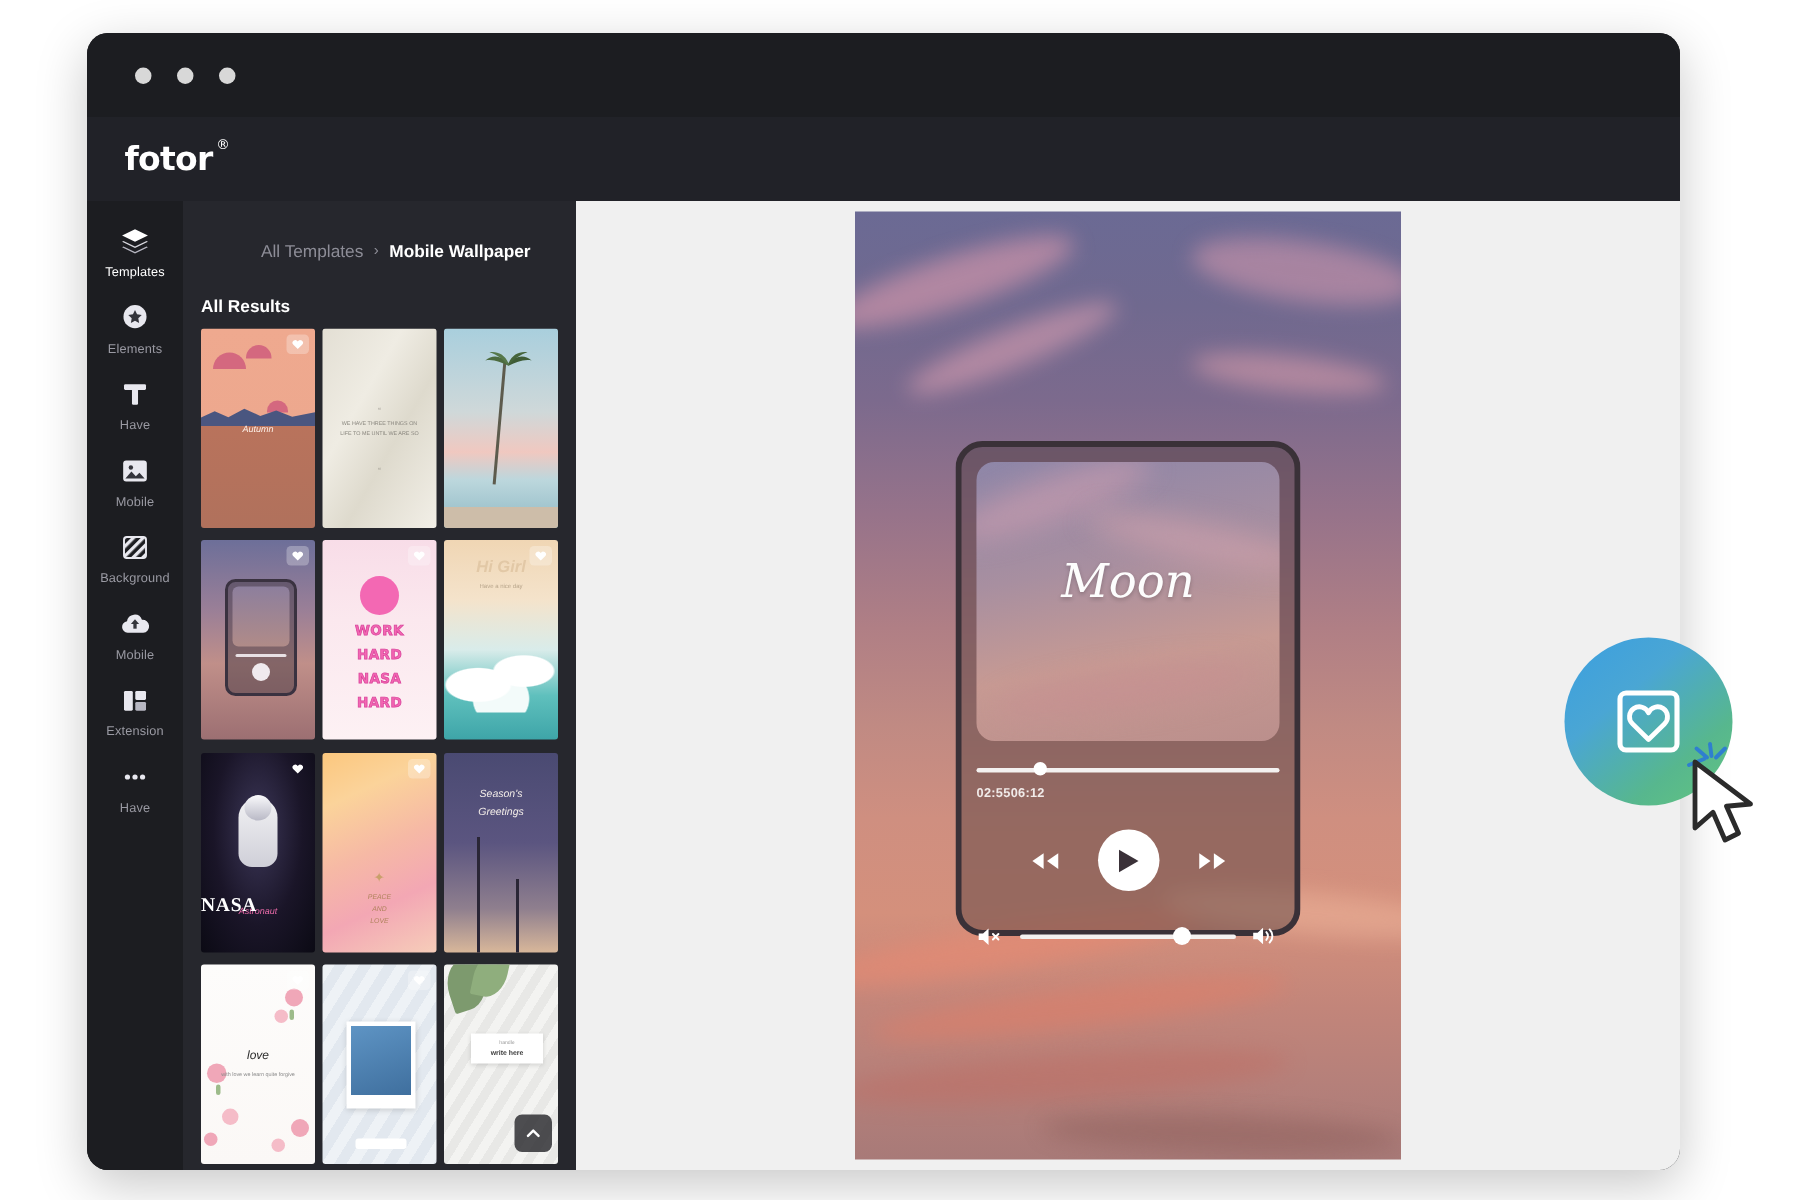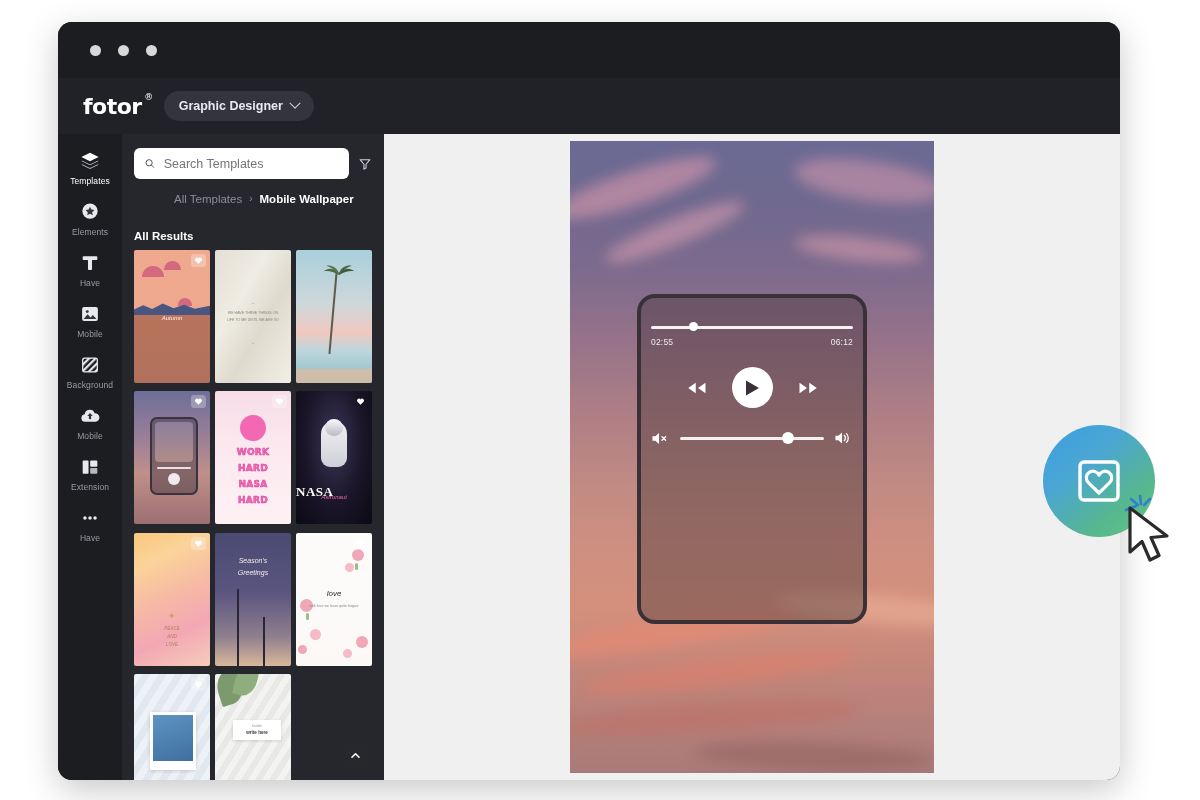--- a/index.html
+++ b/index.html
@@ -270,22 +270,22 @@
     text-align: center; color: #fdfdfd;
     font-size: 31px; font-style: italic;
     font-family: "DejaVu Serif", serif;
     text-shadow: 0 1px 3px rgba(0,0,0,.22);
   }
   .progress { margin-top: 14px; position: relative; height: 10px; }
   .ptrack { position: absolute; top: 4px; left: 0; width: 100%; height: 2.5px;
             background: #f4f1f0; border-radius: 2px; }
   .pthumb { position: absolute; top: 0; width: 9px; height: 9px;
             border-radius: 50%; background: #fff; margin-left: -4.5px; cursor: pointer; }
-  .times { display: flex; justify-content: space-between; margin-top: 5px;
-           color: #f1ebe9; font-size: 8.5px; letter-spacing: .2px; }
+  .times { display: flex; margin-top: 5px;
+           color: #f1ebe9; font-size: 8.5px; letter-spacing: .2px; font-weight: bold; }
   .controls { display: flex; align-items: center; justify-content: center;
               gap: 25px; margin-top: 20px; }
   .play-btn { width: 41px; height: 41px; border-radius: 50%; background: #fff;
               display: flex; align-items: center; justify-content: center; cursor: pointer; }
   .vol-row { display: flex; align-items: center; gap: 10px; margin-top: 22px; }
   .vtrack { flex: 1; position: relative; height: 12px; }
   .vline { position: absolute; top: 5px; left: 0; width: 100%; height: 2.5px;
            background: #f4f1f0; border-radius: 2px; }
   .vthumb { position: absolute; top: 0; width: 12px; height: 12px;
             border-radius: 50%; background: #fff; margin-left: -6px; cursor: pointer; }
@@ -309,24 +309,20 @@
   <div class="titlebar">
     <span class="dot"></span>
     <span class="dot"></span>
     <span class="dot"></span>
   </div>
 
   <div class="app-header">
     <div class="logo">
       <span>fotor</span><span class="reg">®</span>
     </div>
-    <div class="mode-pill">
-      <span>Graphic Designer</span>
-      <span class="chev"></span>
-    </div>
   </div>
 
   <div class="app-body">
 
     <div class="rail">
 
       <div class="rail-item active">
         <svg class="rail-ico" viewBox="0 0 24 24">
           <path d="M12 3 2.6 7.6 12 12.2l9.4-4.6z" fill="#fff"></path>
           <path d="M3.6 11.6 2.6 12.1 12 16.7l9.4-4.6-1-.5-8.4 4.1z" fill="#d7d7de"></path>
@@ -396,32 +392,20 @@
           <circle cx="6.5" cy="12" r="1.9" fill="#e8e8ef"></circle>
           <circle cx="12" cy="12" r="1.9" fill="#e8e8ef"></circle>
           <circle cx="17.5" cy="12" r="1.9" fill="#e8e8ef"></circle>
         </svg>
         <span class="rail-label">Have</span>
       </div>
     </div>
 
     <div class="panel">
 
-      <div class="search-row">
-        <div class="search-box">
-          <svg width="13" height="13" viewBox="0 0 24 24">
-            <circle cx="10.5" cy="10.5" r="6.4" fill="none" stroke="#55555f" stroke-width="2"></circle>
-            <line x1="15.2" y1="15.2" x2="20" y2="20" stroke="#55555f" stroke-width="2" stroke-linecap="round"></line>
-          </svg>
-          <input class="search-input" type="text" placeholder="Search Templates" style="">
-        </div>
-        <svg class="filter-ico" viewBox="0 0 24 24">
-          <path d="M3.6 4.6h16.8l-6.6 7.8v6.4l-3.6 2v-8.4z" fill="none" stroke="#d4d4dc" stroke-width="1.8" stroke-linejoin="round"></path>
-        </svg>
-      </div>
 
       <div class="breadcrumb">
         <span class="bc-root">All Templates</span>
         <span class="bc-sep">›</span>
         <span class="bc-cur">Mobile Wallpaper</span>
       </div>
 
       <div class="results-label">All Results</div>
 
       <div class="grid">
@@ -475,20 +459,30 @@
           <div class="wl" style="top:72px">HARD</div>
           <div class="wl" style="top:88px">NASA</div>
           <div class="wl" style="top:104px">HARD</div>
           <div class="fav">
             <svg class="heart-g" viewBox="0 0 24 24">
               <path d="M12 20.5 3.8 12.6a5 5 0 1 1 8.2-5.7 5 5 0 1 1 8.2 5.7z" fill="#fff"></path>
             </svg>
           </div>
         </div>
 
+        <div class="thumb t6">
+          <div class="ht">Hi Girl</div>
+          <div class="hs">Have a nice day</div>
+          <div class="foam"></div>
+          <div class="fav">
+            <svg class="heart-g" viewBox="0 0 24 24">
+              <path d="M12 20.5 3.8 12.6a5 5 0 1 1 8.2-5.7 5 5 0 1 1 8.2 5.7z" fill="#fff"></path>
+            </svg>
+          </div>
+        </div>
 
         <div class="thumb t7">
           <div class="astro"></div>
             <div class="helm"></div>
           <div class="sub">Astronaut</div>
           <div class="nasa">NASA</div>
           <div class="fav plain">
             <svg class="heart-g" viewBox="0 0 24 24">
               <path d="M12 20.5 3.8 12.6a5 5 0 1 1 8.2-5.7 5 5 0 1 1 8.2 5.7z" fill="#fff"></path>
             </svg>
@@ -574,20 +568,26 @@
         <div class="cloud" style="right:-10px;top:20px;width:150px;height:40px;background:#d79aae;transform:rotate(8deg)"></div>
         <div class="cloud" style="right:10px;top:96px;width:130px;height:24px;background:#dfa0ad;transform:rotate(6deg)"></div>
         <div class="cloud" style="left:-30px;bottom:126px;width:260px;height:30px;background:#e98a72;transform:rotate(-9deg);opacity:.6"></div>
         <div class="cloud" style="left:10px;bottom:88px;width:280px;height:26px;background:#e07e68;transform:rotate(-7deg);opacity:.55"></div>
         <div class="cloud" style="right:-40px;bottom:150px;width:200px;height:28px;background:#efb79e;transform:rotate(5deg);opacity:.5"></div>
         <div class="cloud" style="left:-10px;bottom:40px;width:300px;height:30px;background:#c06a60;transform:rotate(-4deg);opacity:.45"></div>
         <div class="cloud" style="right:0px;bottom:4px;width:240px;height:26px;background:#8a5c58;transform:rotate(2deg);opacity:.45"></div>
 
         <div class="player">
 
+          <div class="album">
+            <div class="wisp" style="left:-20px;top:10px;width:140px;height:30px;background:#d5a0b0;transform:rotate(-20deg)"></div>
+            <div class="wisp" style="right:-20px;top:40px;width:150px;height:26px;background:#d8a5ae;transform:rotate(12deg)"></div>
+            <div class="wisp" style="left:10px;bottom:20px;width:180px;height:28px;background:#c78e92;transform:rotate(-8deg)"></div>
+            <div class="track-title">Moon</div>
+          </div>
 
           <div class="progress">
             <div class="ptrack"></div>
             <div class="pthumb" style="left:21%"></div>
           </div>
 
           <div class="times">
             <span>02:55</span>
             <span>06:12</span>
           </div>

